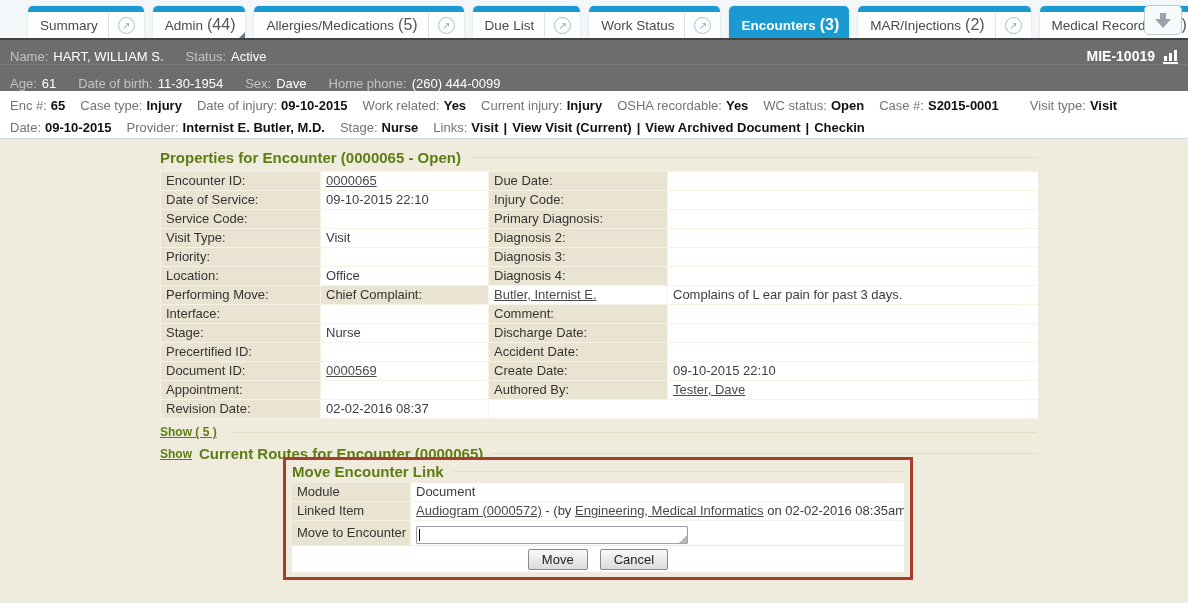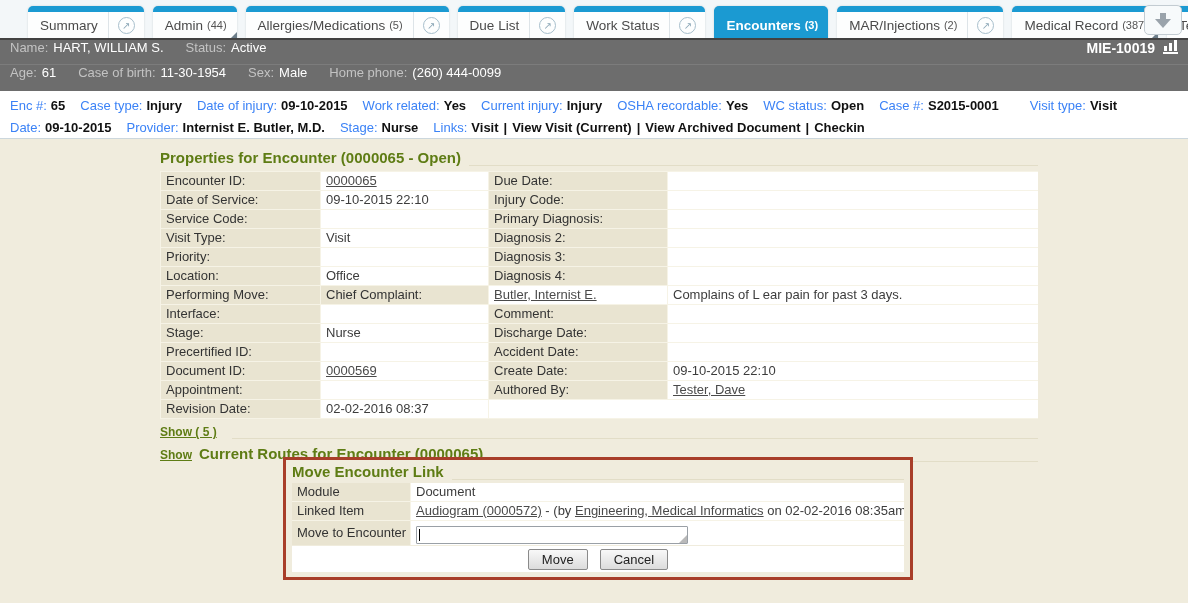--- a/index.html
+++ b/index.html
@@ -20,21 +20,21 @@
     display:inline-flex; align-items:stretch; height:32px;
     background:#fdfefe; border-radius:5px 5px 0 0; overflow:hidden;
     border-top:6px solid #1b9ad2; position:relative; cursor:pointer;
     box-shadow:0 0 2px rgba(120,140,150,.35);
     flex:0 0 auto;
   }
   .tab-label {
     display:flex; align-items:center; padding:0 10px 0 12px;
     color:#4a4a4a; font-size:13.5px;
   }
-  .tab-count { font-size:11px; color:#555; margin-left:4px; }
+  .tab-count { font-size:16px; color:#555; margin-left:4px; }
   .tab-ext {
     display:flex; align-items:center; padding:0 9px;
     border-left:1px solid #dde4e8;
   }
   .tab-ext .circ {
     width:17px; height:17px; border-radius:50%;
     border:1px solid #a7bfcc; color:#8aa6b6; font-size:10px;
     display:flex; align-items:center; justify-content:center;
   }
   .tab-fold {
@@ -49,50 +49,50 @@
     background:#f7fafb; border:1px solid #c3ccd2; border-radius:5px;
     display:flex; align-items:center; justify-content:center; cursor:pointer;
   }
   .dn-arrow { display:flex; flex-direction:column; align-items:center; }
   .dn-arrow .stem { width:6px; height:6px; background:#9aa3ab; }
   .dn-arrow .head { width:0; height:0; border:8px solid transparent; border-top:9px solid #9aa3ab; border-bottom:0; }
 
   
   .namebar, .demobar {
     position:absolute; left:0; width:1188px; background:#6d6d6d; color:#fff;
-    display:flex; align-items:flex-start; padding:0 10px;
+    display:flex; align-items:flex-end; padding:0 10px;
   }
   .namebar { top:38px; height:26px; border-top:2px solid #424242; }
   .demobar { top:64px; height:27px; border-top:1px solid #7c7c7c; }
   .bar-lbl { color:#c3c3c3; margin-right:5px; }
   .bar-val { color:#fff; font-weight:normal; margin-right:22px; }
   .namebar .spacer, .demobar .spacer { flex:1; }
   .chart-id { font-weight:bold; font-size:14px; margin-right:8px; }
   .chart-icon { display:flex; align-items:flex-end; gap:2px; height:14px; border-bottom:2px solid #fff; padding:0 1px 1px 1px; }
   .chart-icon i { display:block; width:3px; background:#fff; }
   .chart-icon .b1{height:5px;} .chart-icon .b2{height:8px;} .chart-icon .b3{height:11px;}
 
   
   .encbar {
     position:absolute; top:91px; left:0; width:1188px; height:48px;
     background:#fff; border-bottom:1px solid #ccd7dd; padding:3px 10px 0 10px;
   }
   .encline { display:flex; align-items:center; height:22px; white-space:nowrap; }
   .enc-pair { margin-right:15px; }
-  .enc-lbl { color:#3b82f6; margin-right:4px; }
+  .enc-lbl { color:#737373; margin-right:4px; }
   .enc-val { color:#111; font-weight:bold; }
   .enc-pair.visit-type { margin-left:16px; }
   .enc-link { color:#111; font-weight:bold; cursor:pointer; }
   .pipe { color:#111; font-weight:bold; margin:0 5px; }
 
   
   .content { position:absolute; top:139px; left:0; width:1188px; height:464px; background:#f0ecdd; }
   .content-inner { margin-left:160px; width:878px; padding-top:4px; }
 
-  .section-head { display:flex; align-items:flex-end; margin:6px 0 5px 0; }
+  .section-head { display:flex; align-items:center; margin:6px 0 5px 0; }
   .section-title { color:#5e7c14; font-weight:bold; font-size:15px; white-space:nowrap; }
   .section-head::after { content:""; flex:1; border-top:1px solid #e2ddc7; margin-left:8px; }
   .show-link {
     color:#5e7c14; font-weight:bold; font-size:12px; text-decoration:underline;
     margin-right:7px; cursor:pointer; white-space:nowrap;
   }
 
   .prop-grid {
     display:grid; grid-template-columns:159px 167px 178px 370px;
     gap:1px; background:#f6f3e6; border:1px solid #f6f3e6; margin-top:2px;
@@ -228,24 +228,24 @@
     <span class="chart-icon">
         <i class="b1"></i>
         <i class="b2"></i>
         <i class="b3"></i>
       </span>
   </div>
 
   <div class="demobar">
     <span class="bar-lbl">Age:</span>
     <span class="bar-val">61</span>
-    <span class="bar-lbl">Case of birth:</span>
+    <span class="bar-lbl">Date of birth:</span>
     <span class="bar-val">11-30-1954</span>
     <span class="bar-lbl">Sex:</span>
-    <span class="bar-val">Male</span>
+    <span class="bar-val">Dave</span>
     <span class="bar-lbl">Home phone:</span>
     <span class="bar-val">(260) 444-0099</span>
   </div>
 
   <div class="encbar">
     <div class="encline">
       <span class="enc-pair"><span class="enc-lbl">Enc #:</span><span class="enc-val">65</span></span>
       <span class="enc-pair"><span class="enc-lbl">Case type:</span><span class="enc-val">Injury</span></span>
       <span class="enc-pair"><span class="enc-lbl">Date of injury:</span><span class="enc-val">09-10-2015</span></span>
       <span class="enc-pair"><span class="enc-lbl">Work related:</span><span class="enc-val">Yes</span></span>

